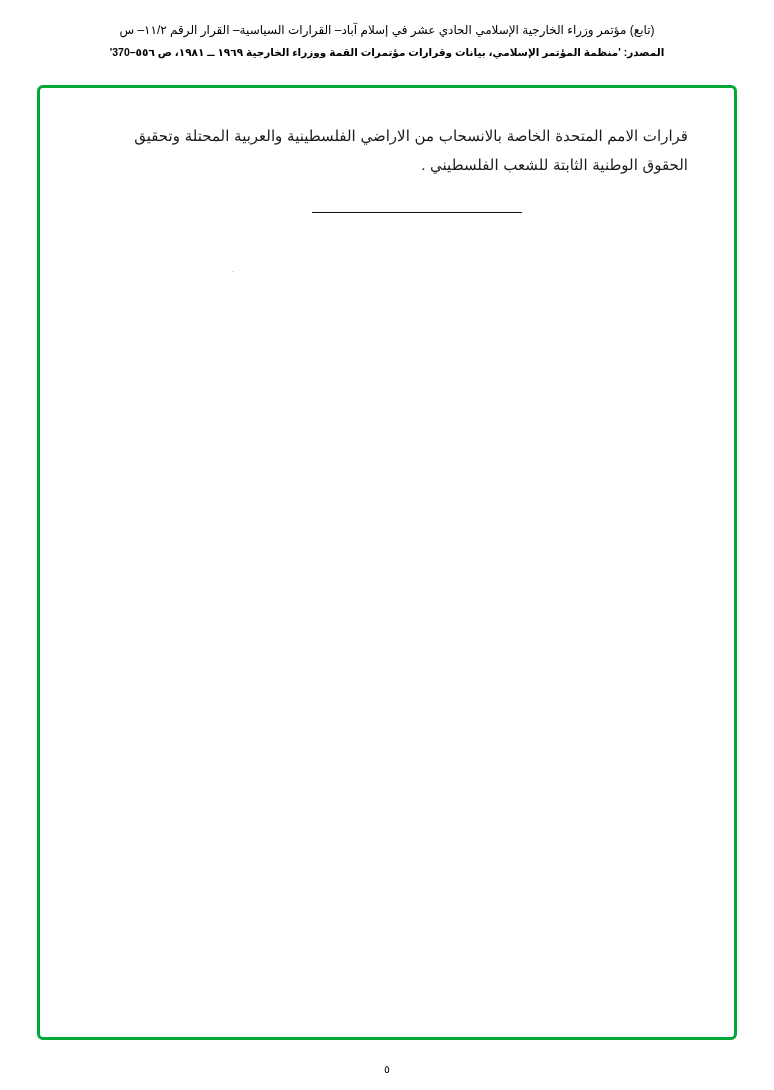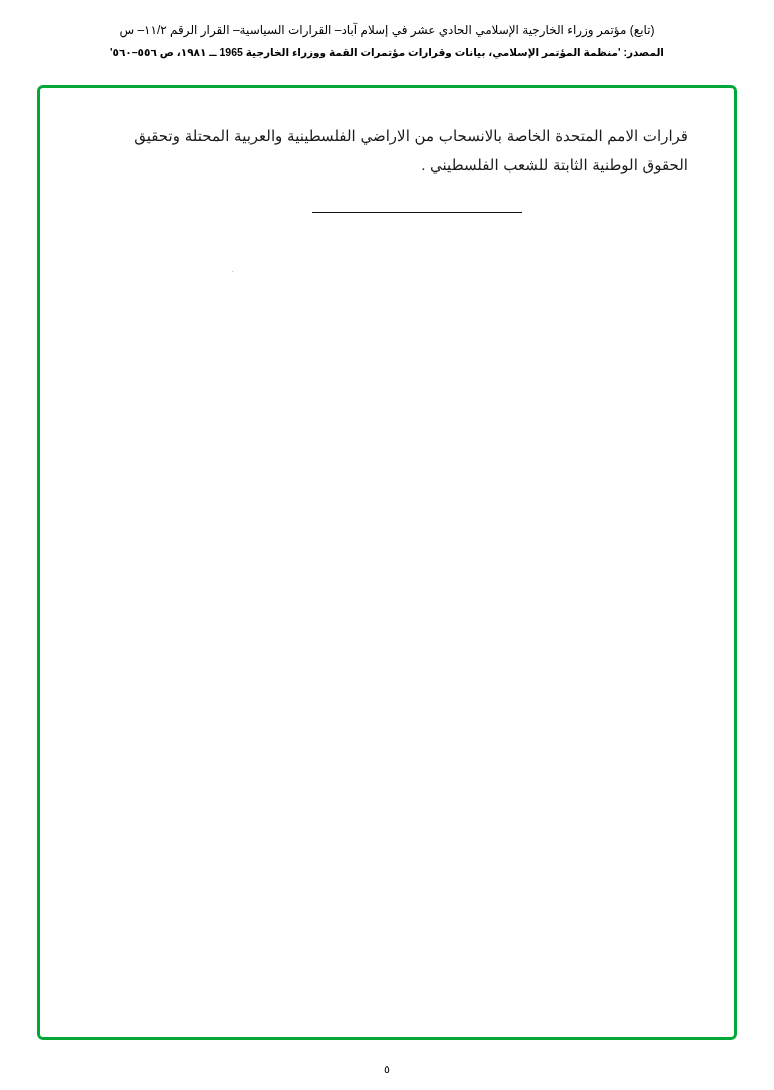--- a/index.html
+++ b/index.html
@@ -130,21 +130,21 @@
     color: #000;
   }
 </style>
 </head>
 <body>
 
 <div class="page">
 
   <div class="header">
     <div class="header-title">(تابع) مؤتمر وزراء الخارجية الإسلامي الحادي عشر في إسلام آباد– القرارات السياسية– القرار الرقم ١١/٢– س</div>
-    <div class="header-source">المصدر: 'منظمة المؤتمر الإسلامي، بيانات وقرارات مؤتمرات القمة ووزراء الخارجية 1965 ــ ١٩٨١، ص ٥٥٦–٥٦٠'</div>
+    <div class="header-source">المصدر: 'منظمة المؤتمر الإسلامي، بيانات وقرارات مؤتمرات القمة ووزراء الخارجية ١٩٦٩ ــ ١٩٨١، ص ٥٥٦–370'</div>
   </div>
 
   <div class="frame-wrap">
     <div class="frame">
 
       <div class="doc-body">
         <p class="para p1">قرارات الامم المتحدة الخاصة بالانسحاب من الاراضي الفلسطينية والعربية المحتلة وتحقيق الحقوق الوطنية الثابتة للشعب الفلسطيني .</p>
 
 
         <div class="rule-wrap">

